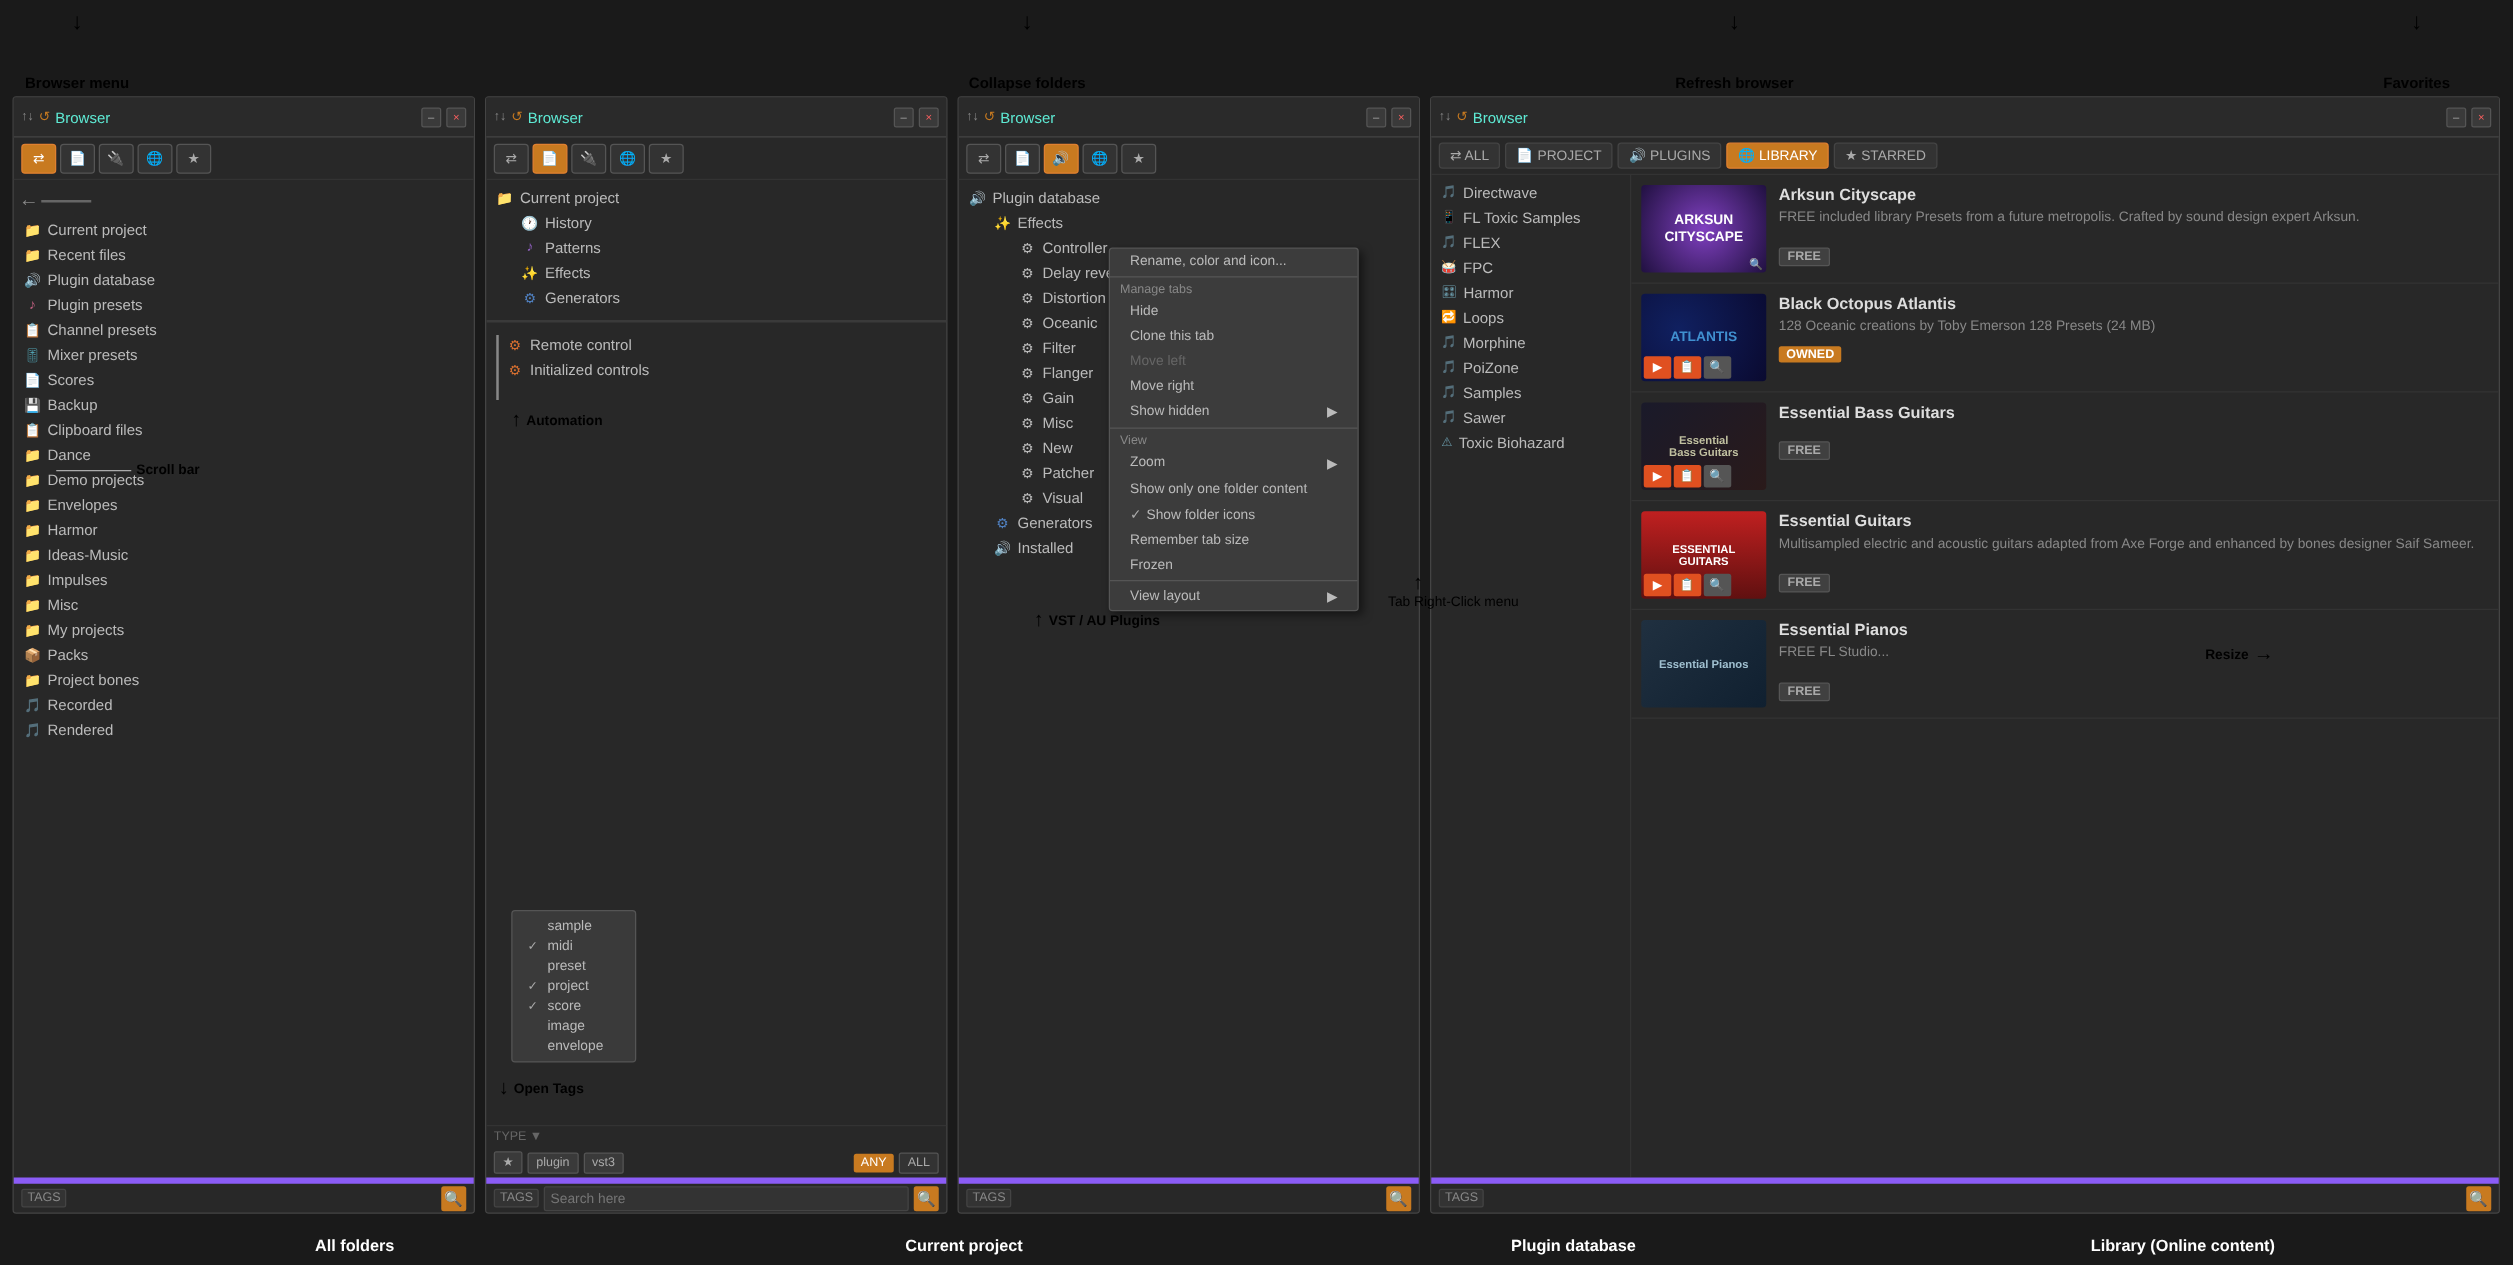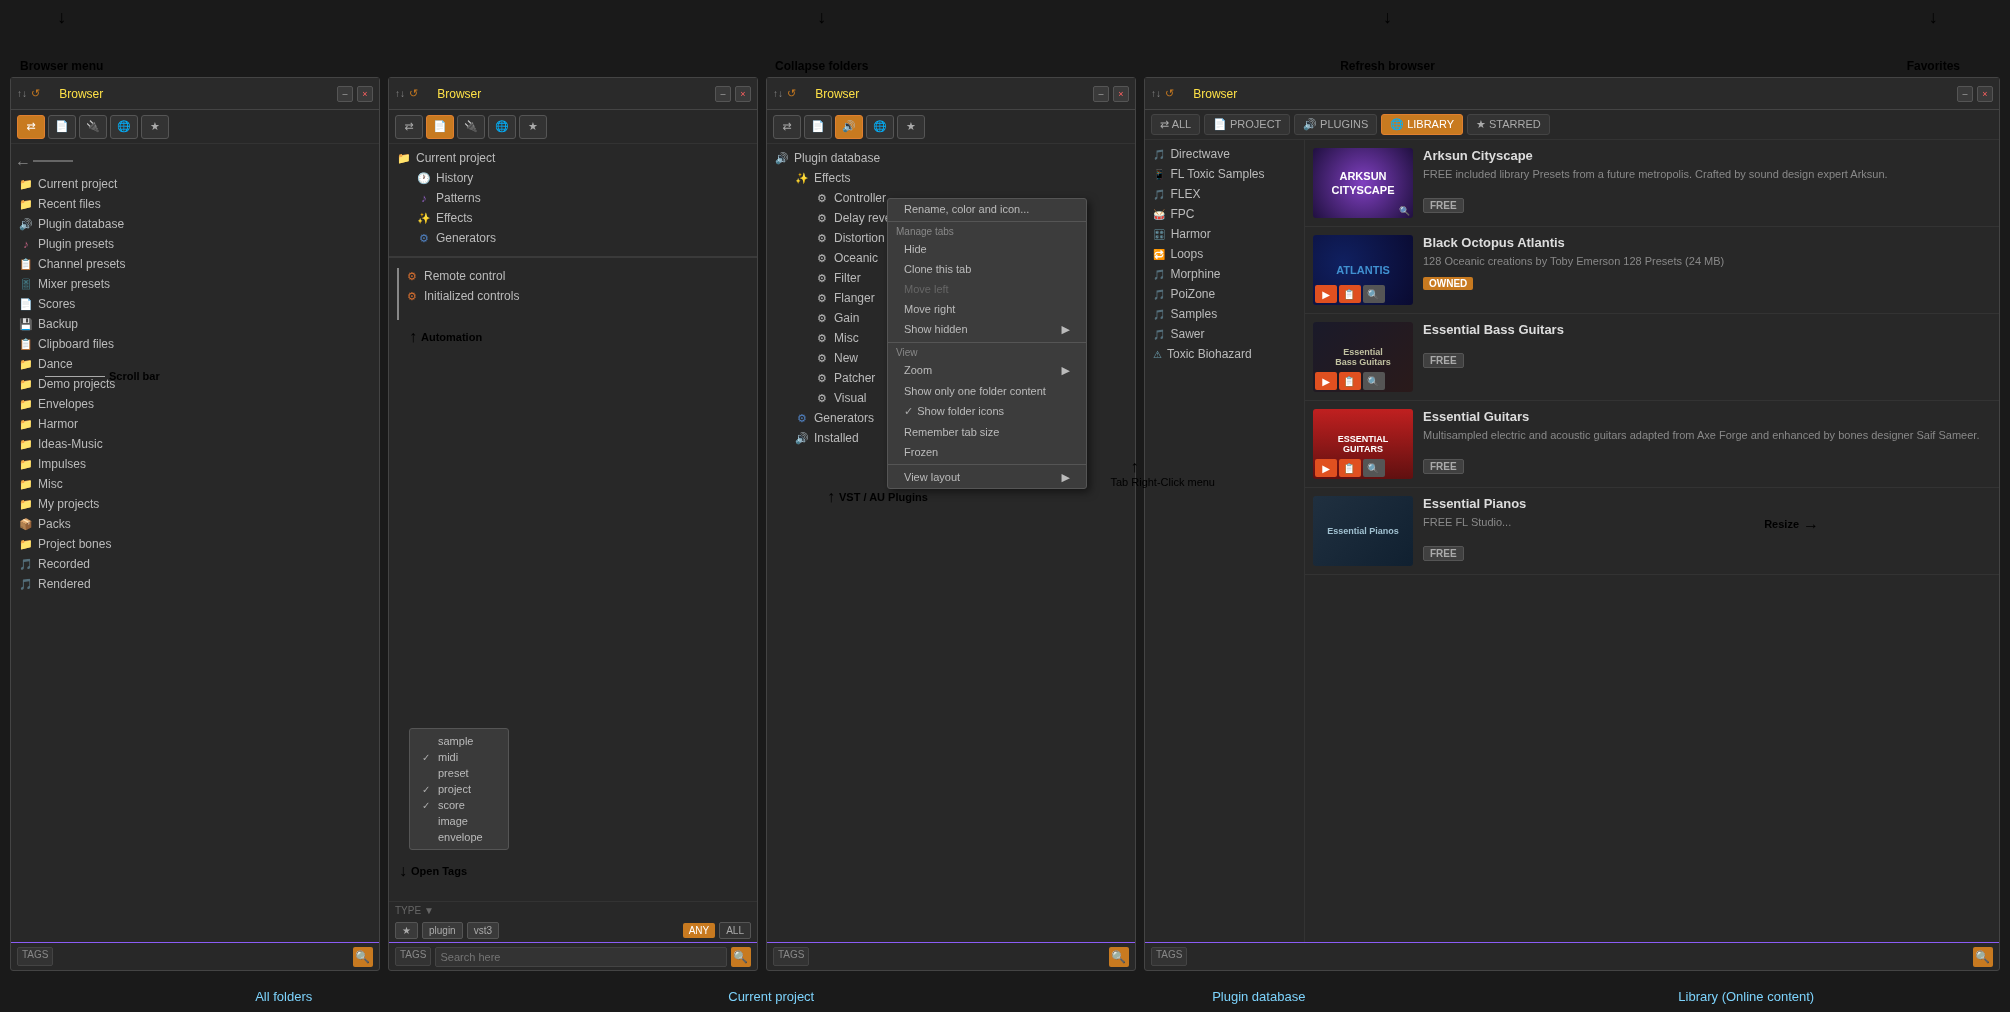--- a/index.html
+++ b/index.html
@@ -65,23 +65,23 @@
     .panel-header {
       background: #2a2a2a;
       border-bottom: 1px solid #444;
       padding: 4px 6px;
       display: flex;
       align-items: center;
       gap: 4px;
       height: 32px;
     }
     .panel-title {
-      color: #fde047;
+      color: #5eead4;
       font-size: 12px;
-      margin-left: 15px;
+      margin-left: 0;
       flex: 1;
     }
     .header-btn {
       width: 16px;
       height: 16px;
       background: #3a3a3a;
       border: 1px solid #555;
       border-radius: 2px;
       cursor: pointer;
       display: flex;
@@ -144,23 +144,24 @@
     .icon-blue { color: #5080c0; }
     .icon-purple { color: #9060c0; }
     .icon-cyan { color: #50a0b0; }
     .icon-pink { color: #c06080; }
     .icon-yellow { color: #b0a030; }
 
     .tree-item-indent { padding-left: 28px; }
     .tree-item-indent2 { padding-left: 48px; }
 
     .panel-footer {
-      border-top: 1px solid #8b5cf6;
+      border-top: 5px solid #8b5cf6;
       padding: 4px 6px;
       display: flex;
+      align-items: center;
       gap: 4px;
       height: 28px;
     }
     .tags-label {
       font-size: 10px;
       color: #888;
       background: #333;
       border: 1px solid #444;
       padding: 1px 4px;
       border-radius: 2px;
@@ -382,22 +383,22 @@
     .thumb-pianos {
       background: linear-gradient(135deg, #203040, #102030);
     }
 
     
     .bottom-labels {
       display: flex;
       justify-content: space-around;
       padding: 8px 20px;
       font-size: 13px;
-      font-weight: normal;
-      color: #7dd3fc;
+      font-weight: bold;
+      color: #ffffff;
       background: transparent;
       margin-left: 20px;
     }
     .bottom-label {
       text-align: center;
       min-width: 200px;
     }
 
     
     .panel-wrapper {

